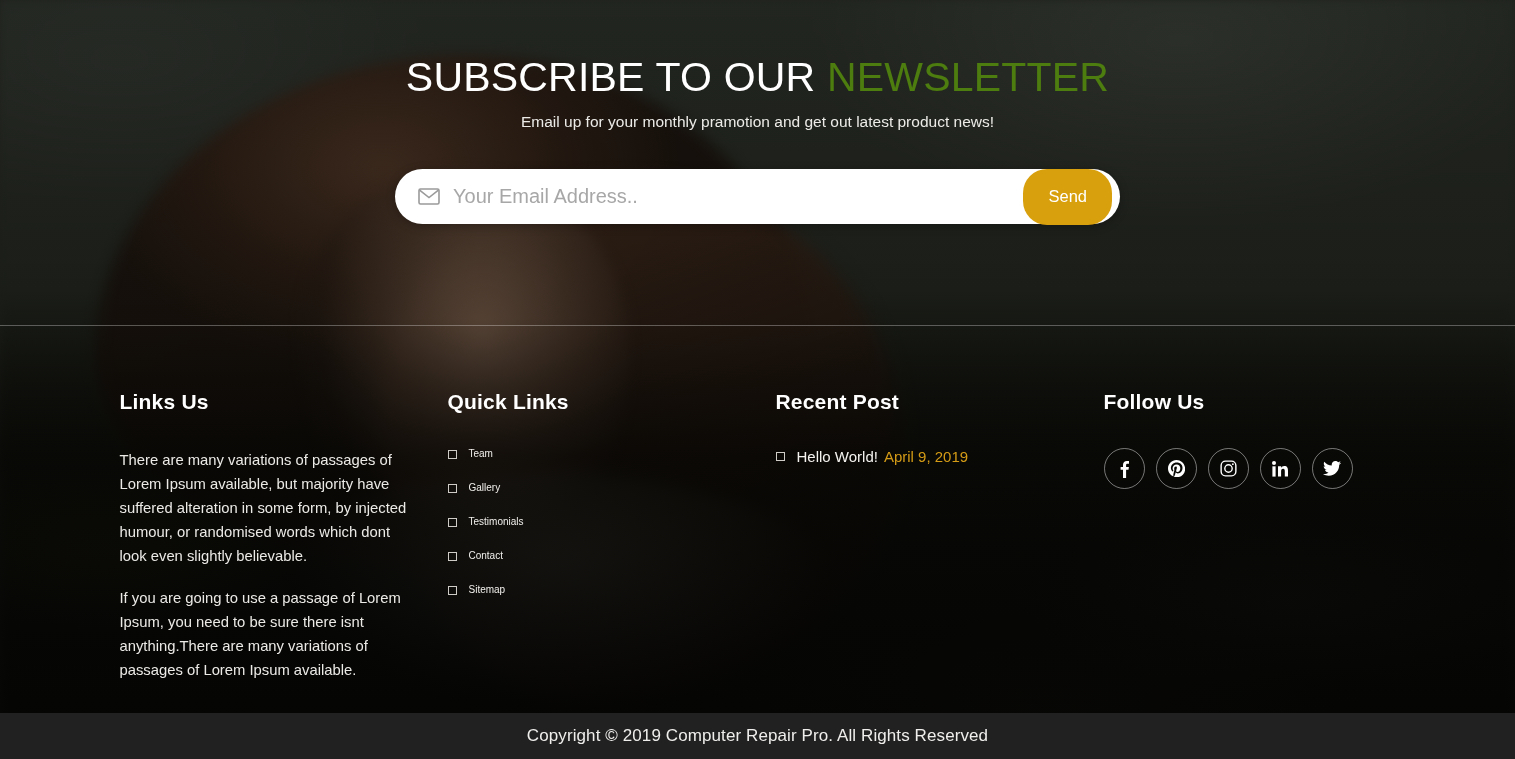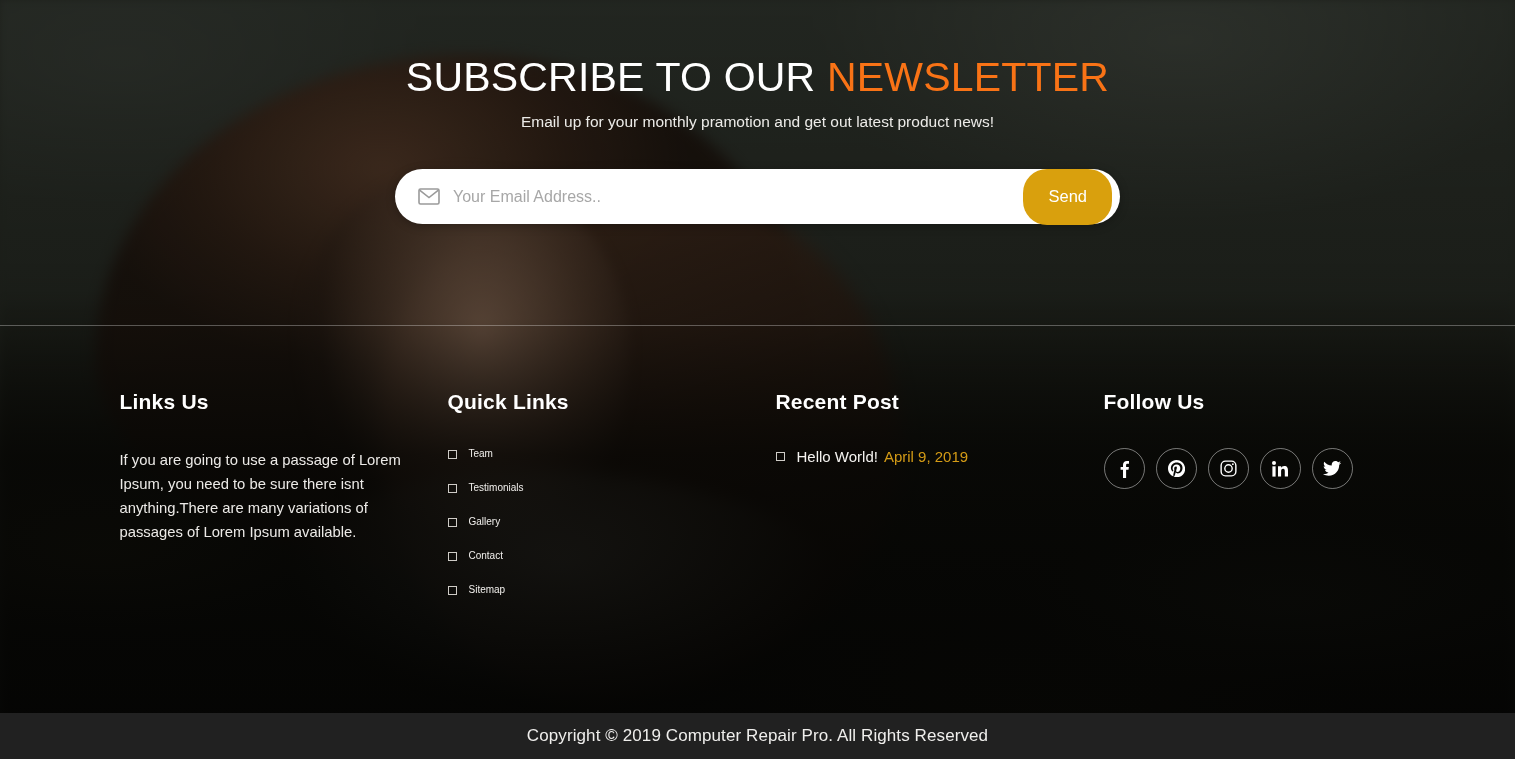--- a/index.html
+++ b/index.html
@@ -104,21 +104,21 @@
     padding-top: 54px;
   }
   .sub-title {
     font-size: 41px;
     line-height: 1.15;
     font-weight: 400;
     letter-spacing: 0.2px;
     margin: 0 0 12px 0;
     color: #ffffff;
   }
-  .sub-title .accent { color: #f97316; }
+  .sub-title .accent { color: #4d7c0f; }
   .sub-desc {
     font-size: 15.5px;
     color: #ecebe8;
     margin: 0;
     font-weight: 400;
   }
 
   .form-wrap {
     margin: 38px auto 0 auto;
     width: 725px;
@@ -135,21 +135,21 @@
     flex: 0 0 auto;
     display: flex; align-items: center; justify-content: center;
     color: #9a9a9a;
     margin-right: 10px;
   }
   .email-input {
     flex: 1 1 auto;
     border: 0;
     outline: none;
     font-family: "Liberation Sans", sans-serif;
-    font-size: 16px;
+    font-size: 20px;
     color: #444;
     background: transparent;
     height: 40px;
   }
   .email-input::placeholder { color: #a7a7a7; }
   .send-btn {
     flex: 0 0 auto;
     background: #d9a00d;
     color: #ffffff;
     border: 0;
@@ -296,37 +296,38 @@
     </form>
   </section>
 
   <div class="divider"></div>
 
   <section class="footer-main">
     <div class="cols">
 
       <div class="col col-about">
         <h3 class="col-title">Links Us</h3>
+        <p class="about-p">There are many variations of passages of Lorem Ipsum available, but majority have suffered alteration in some form, by injected humour, or randomised words which dont look even slightly believable.</p>
         <p class="about-p">If you are going to use a passage of Lorem Ipsum, you need to be sure there isnt anything.There are many variations of passages of Lorem Ipsum available.</p>
       </div>
 
       <div class="col col-links">
         <h3 class="col-title">Quick Links</h3>
         <ul class="link-list">
           <li>
             <span class="box-bullet"></span>
             <a href="#">Team</a>
           </li>
           <li>
             <span class="box-bullet"></span>
+            <a href="#">Gallery</a>
+          </li>
+          <li>
+            <span class="box-bullet"></span>
             <a href="#">Testimonials</a>
-          </li>
-          <li>
-            <span class="box-bullet"></span>
-            <a href="#">Gallery</a>
           </li>
           <li>
             <span class="box-bullet"></span>
             <a href="#">Contact</a>
           </li>
           <li>
             <span class="box-bullet"></span>
             <a href="#">Sitemap</a>
           </li>
         </ul>

